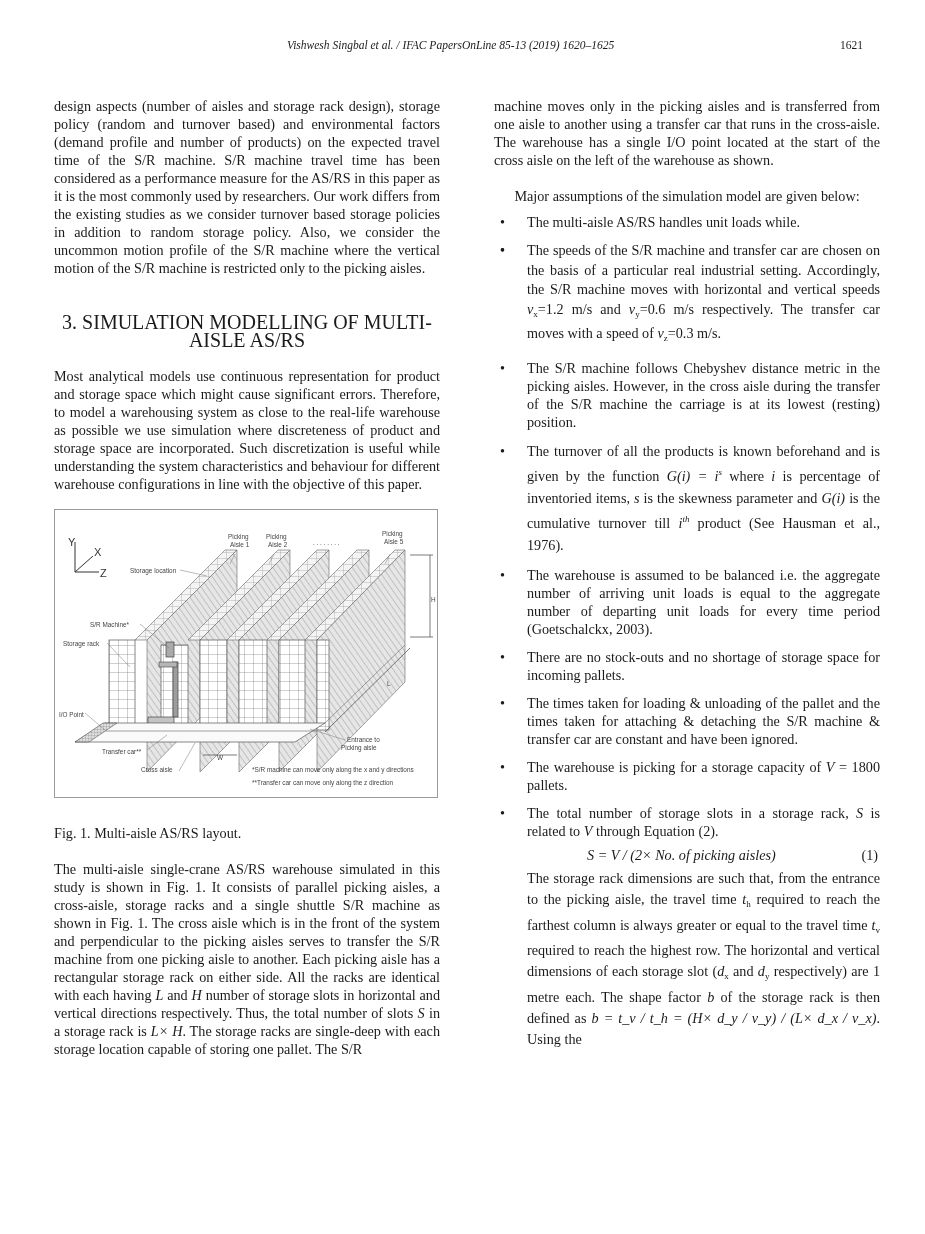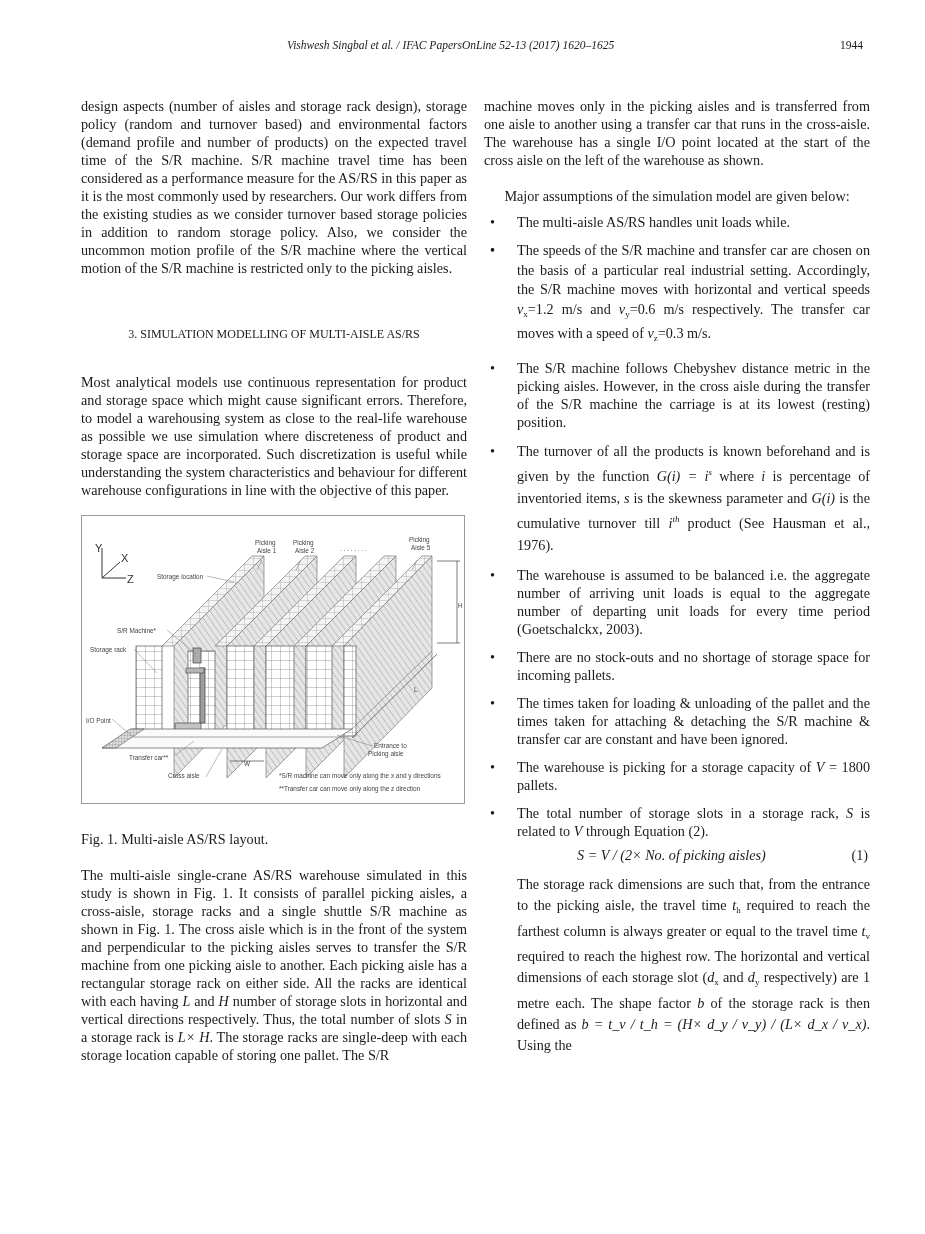--- a/index.html
+++ b/index.html
@@ -2,47 +2,47 @@
 <html><head>
 <meta charset="utf-8">
 <style>
   html, body { margin: 0; padding: 0; background: #ffffff; }
   body { width: 925px; height: 1234px; position: relative; overflow: hidden;
          font-family: "Liberation Serif", "DejaVu Serif", serif; color: #1a1a1a; }
   .running-head { position: absolute; top: 39px; left: 0; width: 925px; font-size: 11.5px; }
   .running-head .title { position: absolute; left: 287px; font-style: italic; }
   .running-head .page { position: absolute; left: 840px; }
   .col { position: absolute; top: 97px; width: 386px; font-size: 14.2px; line-height: 18px; }
-  .col.left { left: 81px; }
-  .col.right { left: 484px; }
+  .col.left { left: 54px; }
+  .col.right { left: 494px; }
   p { margin: 0; text-align: justify; }
   .gap { height: 18px; }
-  .section-heading { text-align: center; margin: 12px; font-size: 12px; }
+  .section-heading { text-align: center; margin: 0; font-size: 20px; }
   .figure-box { width: 384px; height: 289px; border: 1px solid #9a9a9a; margin-top: 0; position: relative; box-sizing: border-box; }
   .figure-box svg { position: absolute; left: 0; top: 0; }
   .caption { margin-top: 26px; }
   ul.bullets { list-style: none; padding: 0; margin: 0; }
   ul.bullets li { position: relative; padding-left: 33px; text-align: justify; margin-bottom: 10px; }
   ul.bullets li .bullet { position: absolute; left: 6px; top: 0; }
-  .equation { position: relative; height: 22px; margin: 6px 0 6px 0; text-align: right; }
+  .equation { position: relative; height: 22px; margin: 6px 0 0 0; text-align: right; }
   .equation .expr { position: absolute; left: 93px; font-style: italic; }
   .equation .num { position: absolute; right: 2px; }
   .indent-para { padding-left: 33px; }
   i, .it { font-style: italic; }
   sub { font-size: 9px; vertical-align: -3px; }
   sup { font-size: 9px; vertical-align: 6px; }
   .fig-label { font-family: "Liberation Sans", "DejaVu Sans", sans-serif; font-size: 6.4px; fill: #444; }
   .fig-axis { font-family: "Liberation Sans", "DejaVu Sans", sans-serif; font-size: 11px; fill: #333; }
 </style>
 </head>
 <body>
 
 <div class="running-head">
-  <span class="title">Vishwesh Singbal  et al. / IFAC PapersOnLine 52-13 (2017) 1620–1625</span>
-  <span class="page">1944</span>
+  <span class="title">Vishwesh Singbal  et al. / IFAC PapersOnLine 85-13 (2019) 1620–1625</span>
+  <span class="page">1621</span>
 </div>
 
 <div class="col left">
   <p>design aspects (number of aisles and storage rack design), storage policy (random and turnover based) and environmental factors (demand profile and number of products) on the expected travel time of the S/R machine. S/R machine travel time has been considered as a performance measure for the AS/RS in this paper as it is the most commonly used by researchers. Our work differs from the existing studies as we consider turnover based storage policies in addition to random storage policy. Also, we consider the uncommon motion profile of the S/R machine where the vertical motion of the S/R machine is restricted only to the picking aisles.</p>
   <div class="gap"></div>
   <div class="gap"></div>
   <h3 class="section-heading" style="font-weight:normal;">3. SIMULATION MODELLING OF MULTI-AISLE AS/RS</h3>
   <div class="gap"></div>
   <p>Most analytical models use continuous representation for product and storage space which might cause significant errors. Therefore, to model a warehousing system as close to the real-life warehouse as possible we use simulation where discreteness of product and storage space are incorporated. Such discretization is useful while understanding the system characteristics and behaviour for different warehouse configurations in line with the objective of this paper.</p>
   <div style="height:16px"></div>

